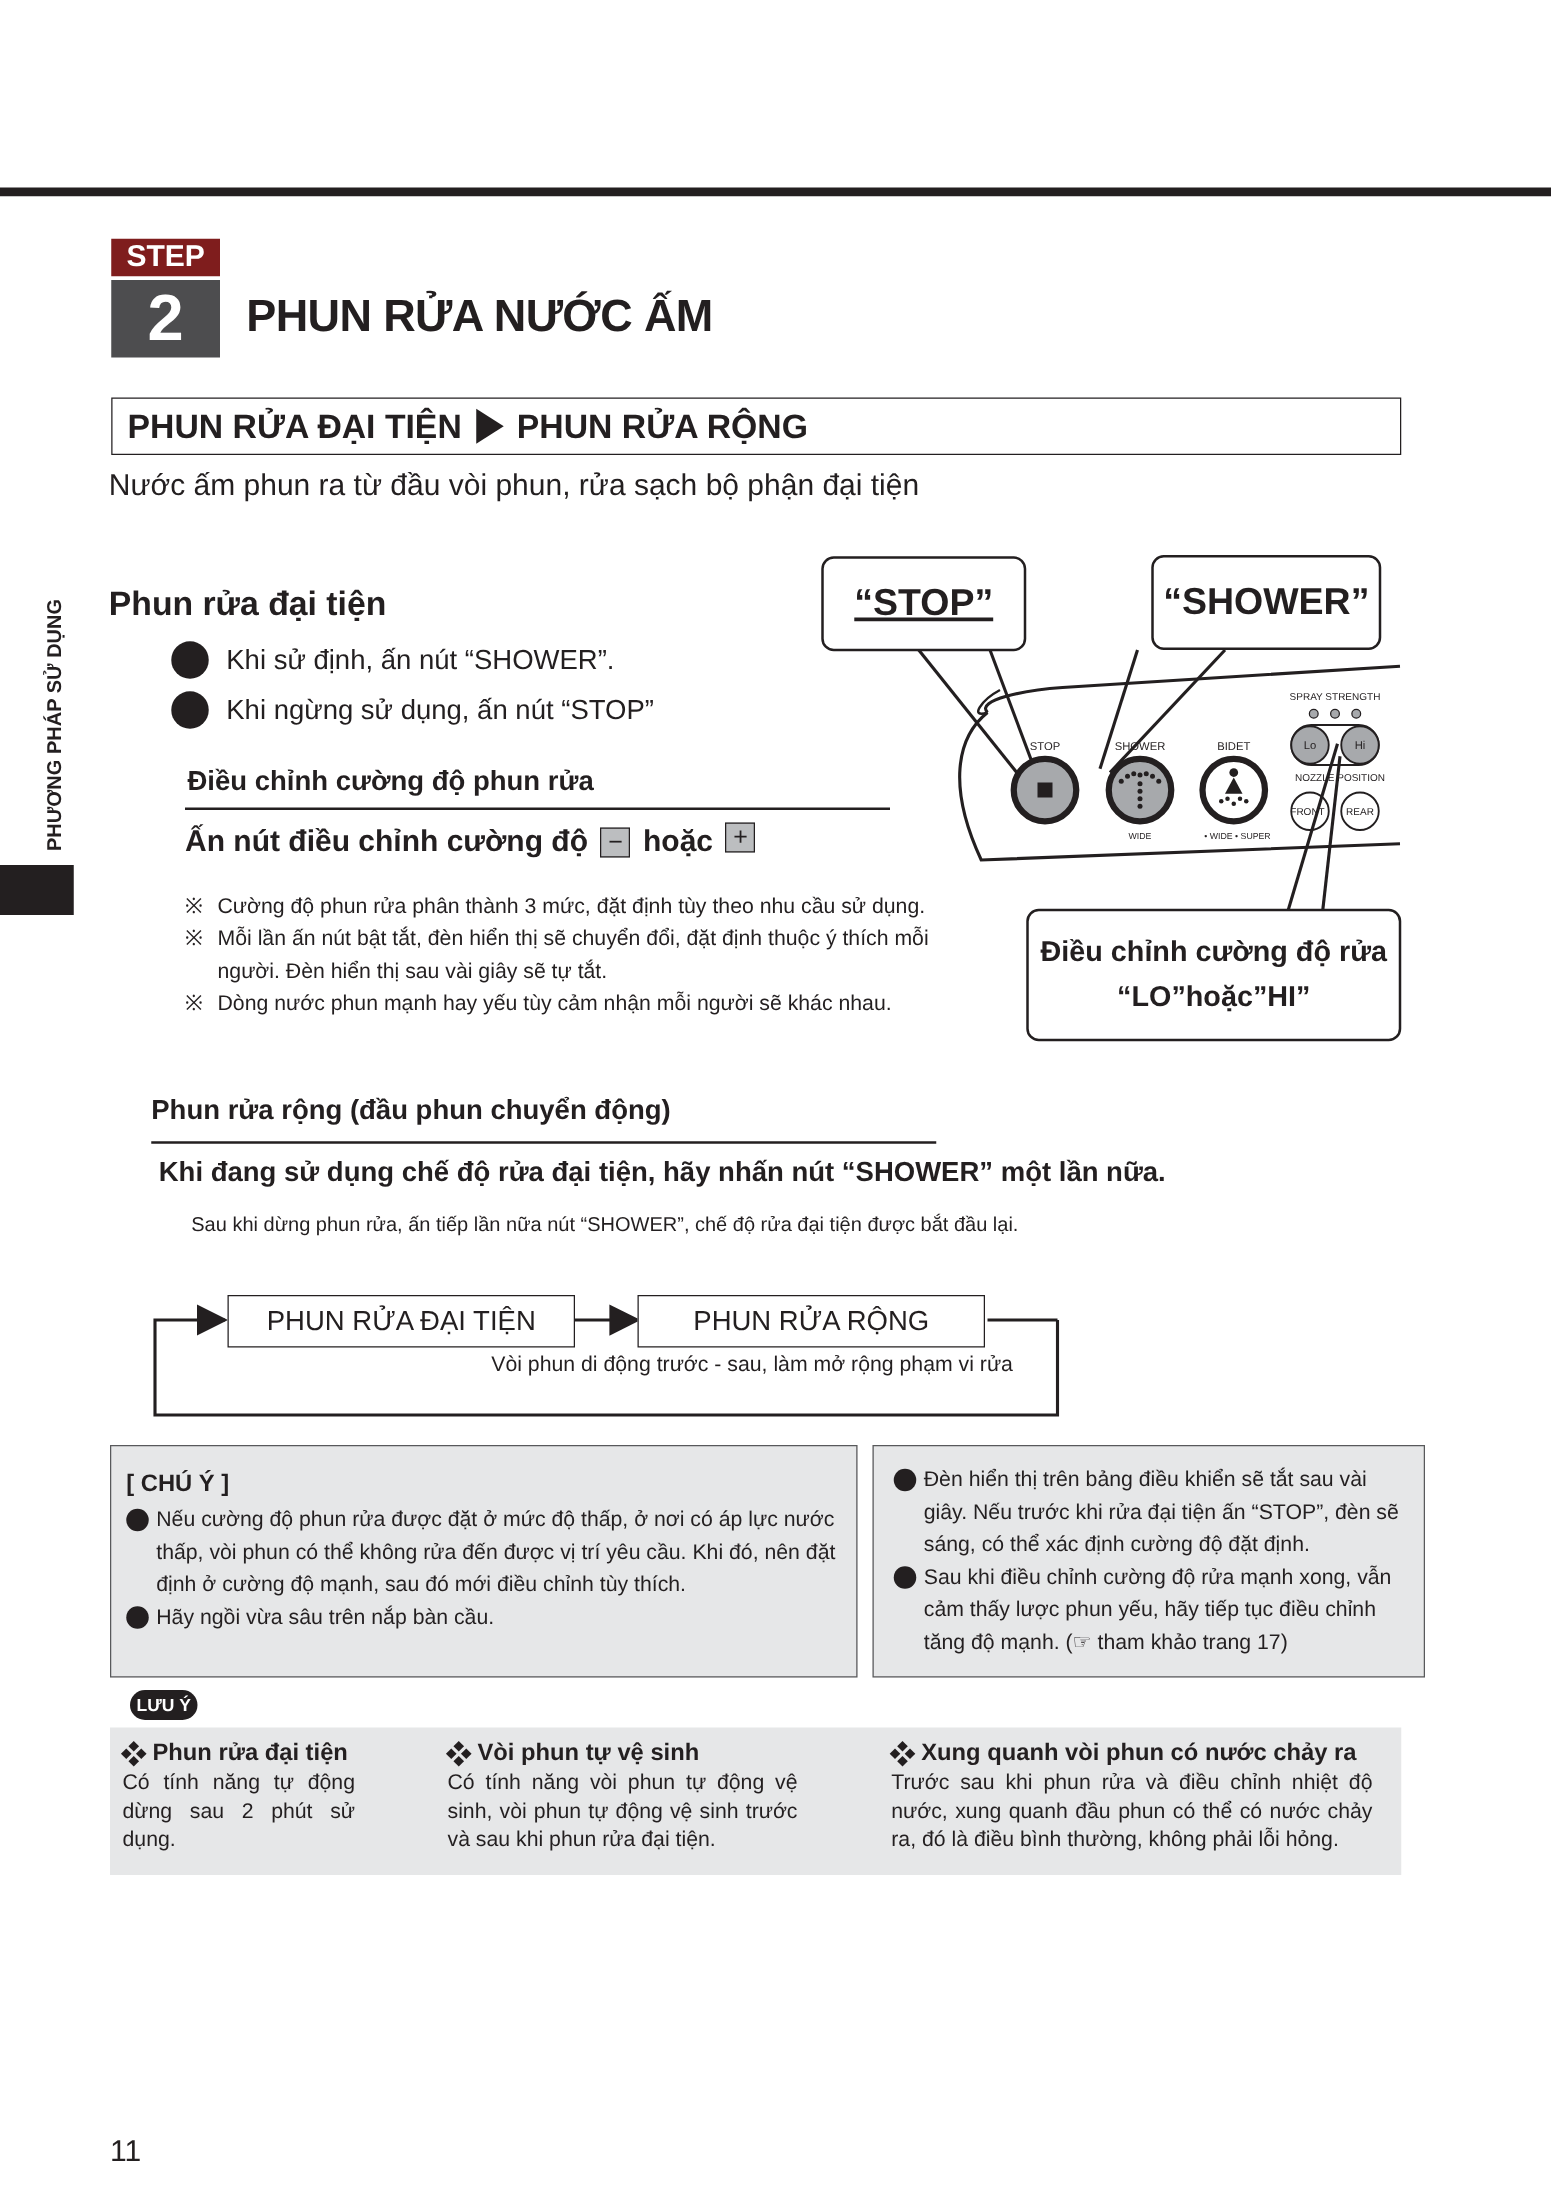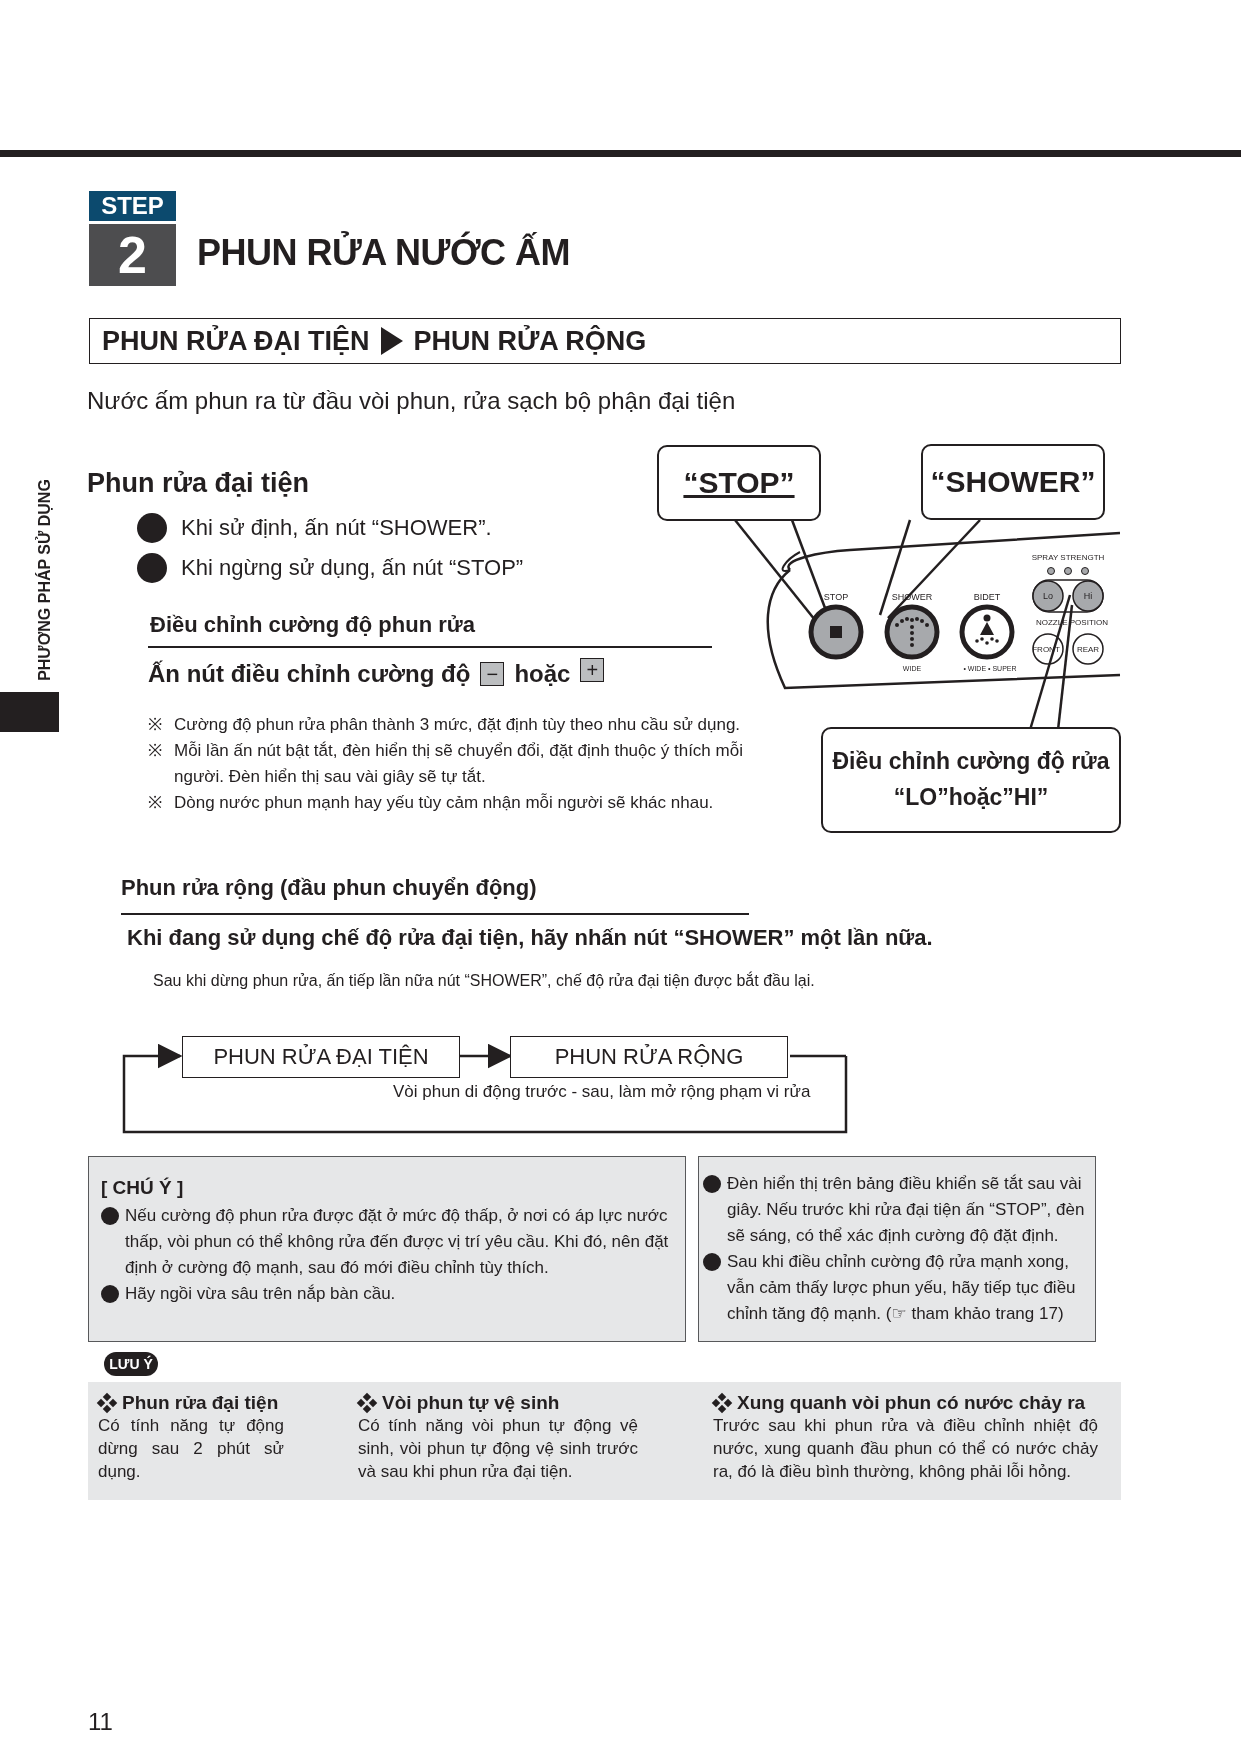--- a/index.html
+++ b/index.html
@@ -1,29 +1,29 @@
 <!DOCTYPE html>
 <html><head>
 <meta charset="utf-8">
 <style>
   html, body { margin:0; padding:0; }
   body { width:1241px; height:1754px; position:relative; background:#ffffff; color:#231f20;
          font-family:"Liberation Sans", sans-serif; overflow:hidden; }
   .abs { position:absolute; }
   .top-rule { left:0; top:150px; width:1241px; height:7px; background:#231f20; }
-  .step-label { left:89px; top:191px; width:87px; height:30px; background:#0c4a6e; color:#fff;
+  .step-label { left:89px; top:191px; width:87px; height:30px; background:#7f1d1d; color:#fff;
                 font-weight:bold; font-size:24px; text-align:center; line-height:30px; }
   .step-num { left:89px; top:224px; width:87px; height:62px; background:#4d4d4f; color:#fff;
               font-weight:bold; font-size:52px; text-align:center; line-height:62px; }
   .page-title { left:197px; top:226px; font-size:36px; font-weight:bold; line-height:54px; letter-spacing:-0.5px; }
   .mode-bar { left:89px; top:318px; width:1032px; height:46px; border:1.5px solid #231f20; box-sizing:border-box;
               display:flex; align-items:center; padding-left:12px; font-size:27px; font-weight:bold; }
   .mode-bar .tri { display:inline-block; width:0; height:0; border-top:14px solid transparent; border-bottom:14px solid transparent;
                    border-left:22px solid #231f20; margin:0 10px 0 12px; }
-  .intro { left:87px; top:384px; font-size:24px; line-height:34px;text-align:right; }
+  .intro { left:87px; top:372px; font-size:24px; line-height:34px;text-align:right; }
   .side-tab-text { left:30px; top:470px; width:30px; height:220px; }
   .side-tab-text span { position:absolute; left:50%; top:50%; transform:translate(-50%,-50%) rotate(-90deg);
                         white-space:nowrap; font-weight:bold; font-size:16px; }
   .side-tab-block { left:0; top:692px; width:59px; height:40px; background:#231f20; }
   .h-sub { left:87px; top:468px; font-size:27px; font-weight:bold; }
   .bullet-line { font-size:22px; line-height:28px; display:flex; align-items:center; }
   .dot { display:inline-block; width:30px; height:30px; border-radius:50%; background:#231f20; margin-right:14px; }
   .sec-head { font-size:22px; font-weight:bold; }
   .rule { height:2px; background:#231f20; }
   .adjust-line { left:148px; top:660px; font-size:24px; font-weight:bold; display:flex; align-items:center; gap:10px; }
@@ -198,21 +198,21 @@
   <div class="chu-y-title">[ CHÚ Ý ]</div>
   <div class="gb-item">
       <span class="dot"></span>
       <span>Nếu cường độ phun rửa được đặt ở mức độ thấp, ở nơi có áp lực nước thấp, vòi phun có thể không rửa đến được vị trí yêu cầu. Khi đó, nên đặt định ở cường độ mạnh, sau đó mới điều chỉnh tùy thích.</span>
     </div>
   <div class="gb-item">
       <span class="dot"></span>
       <span>Hãy ngồi vừa sâu trên nắp bàn cầu.</span>
     </div>
 </div>
-<div class="abs gray-box" style="left:698px; top:1156px; width:398px; height:186px; padding:14px 4px;">
+<div class="abs gray-box" style="left:698px; top:1156px; width:442px; height:186px; padding:14px 16px;">
   <div class="gb-item">
       <span class="dot"></span>
       <span>Đèn hiển thị trên bảng điều khiển sẽ tắt sau vài giây. Nếu trước khi rửa đại tiện ấn “STOP”, đèn sẽ sáng, có thể xác định cường độ đặt định.</span>
     </div>
   <div class="gb-item">
       <span class="dot"></span>
       <span>Sau khi điều chỉnh cường độ rửa mạnh xong, vẫn cảm thấy lược phun yếu, hãy tiếp tục điều chỉnh tăng độ mạnh. (☞ tham khảo trang 17)</span>
     </div>
 </div>
 

